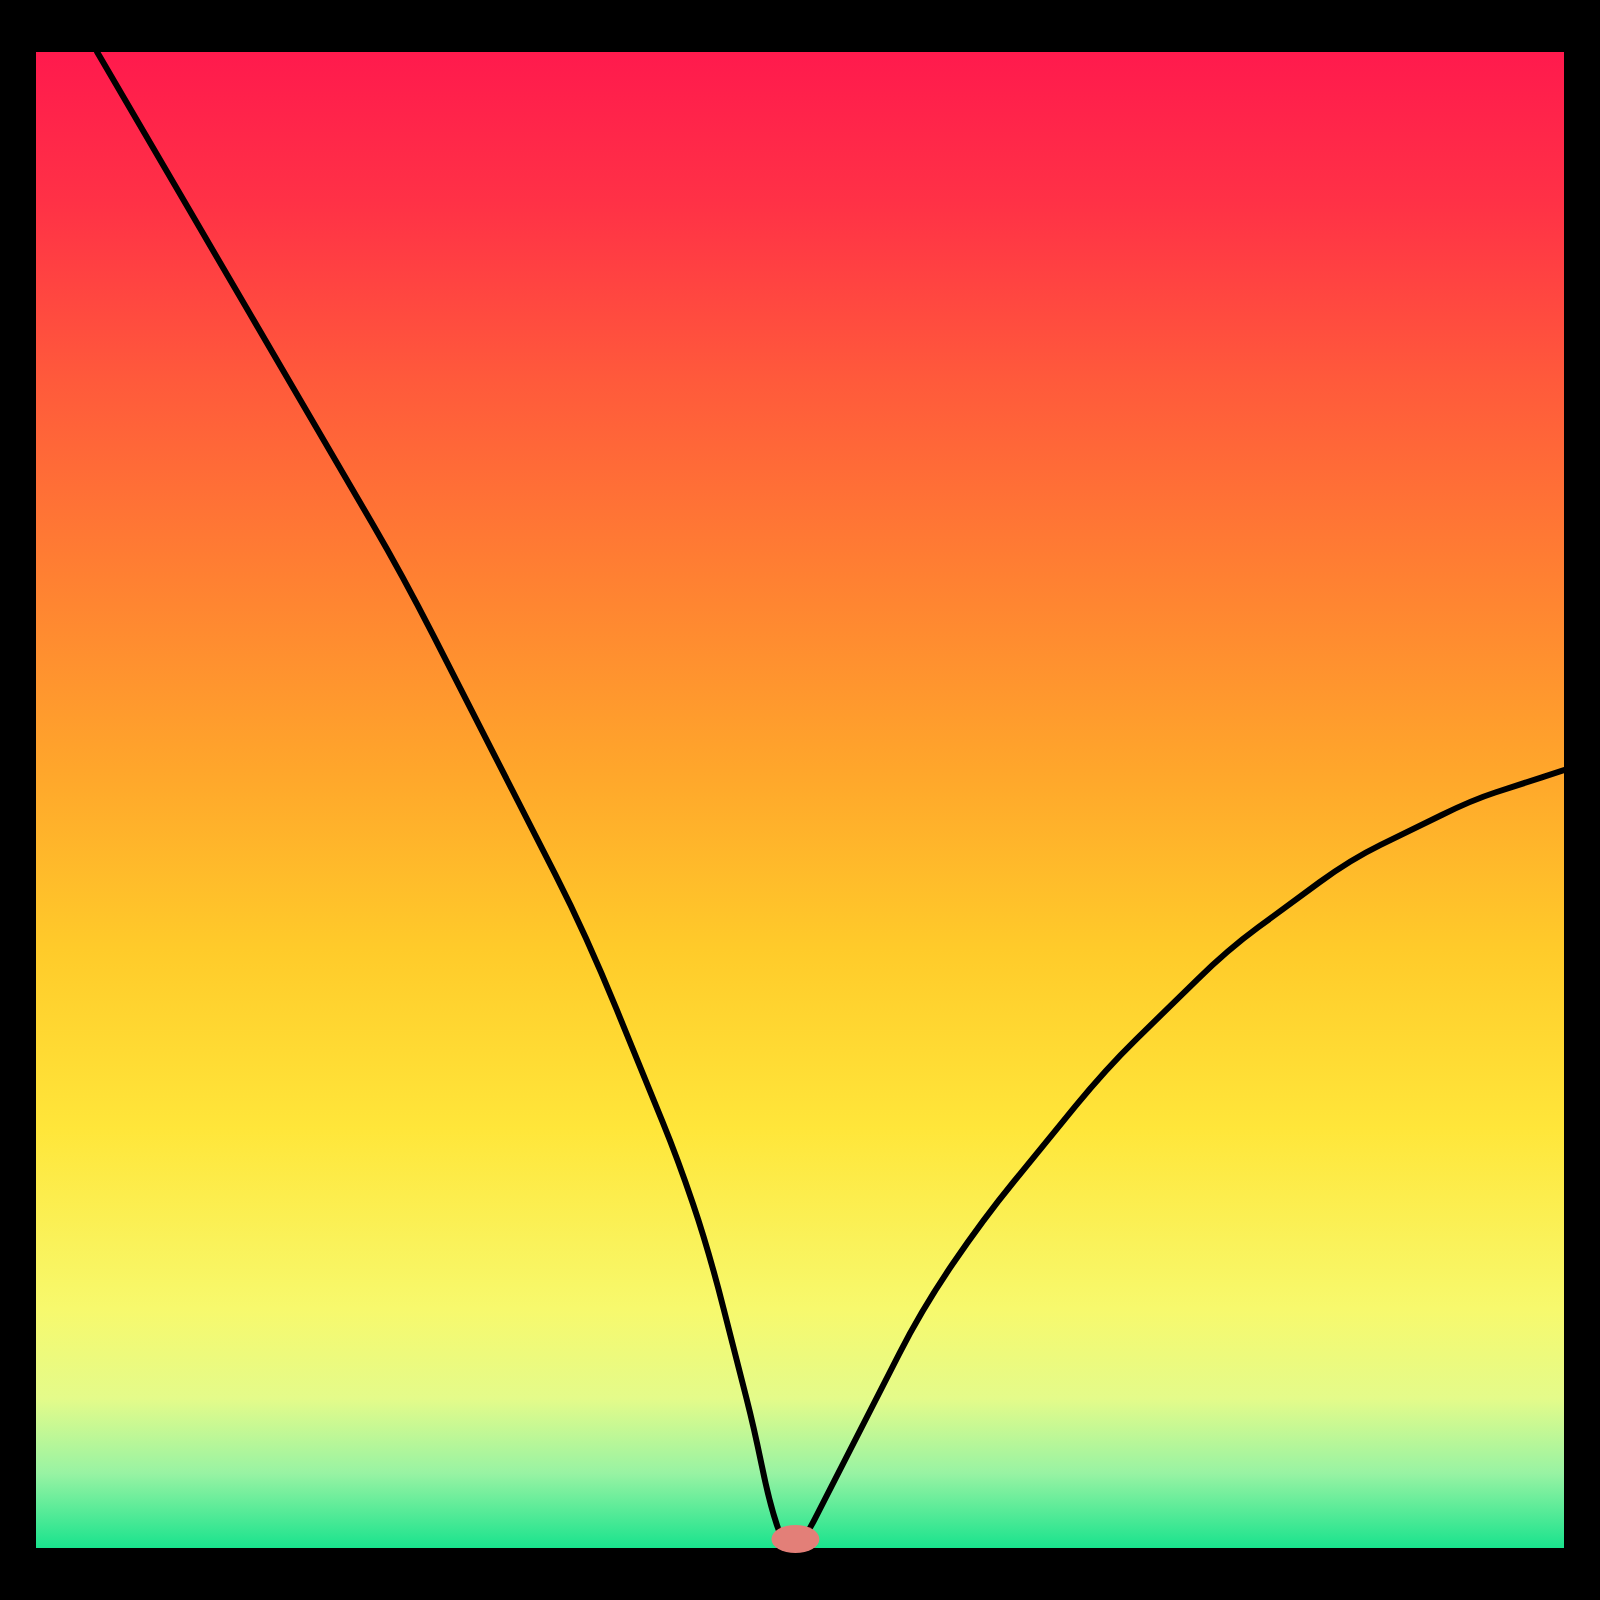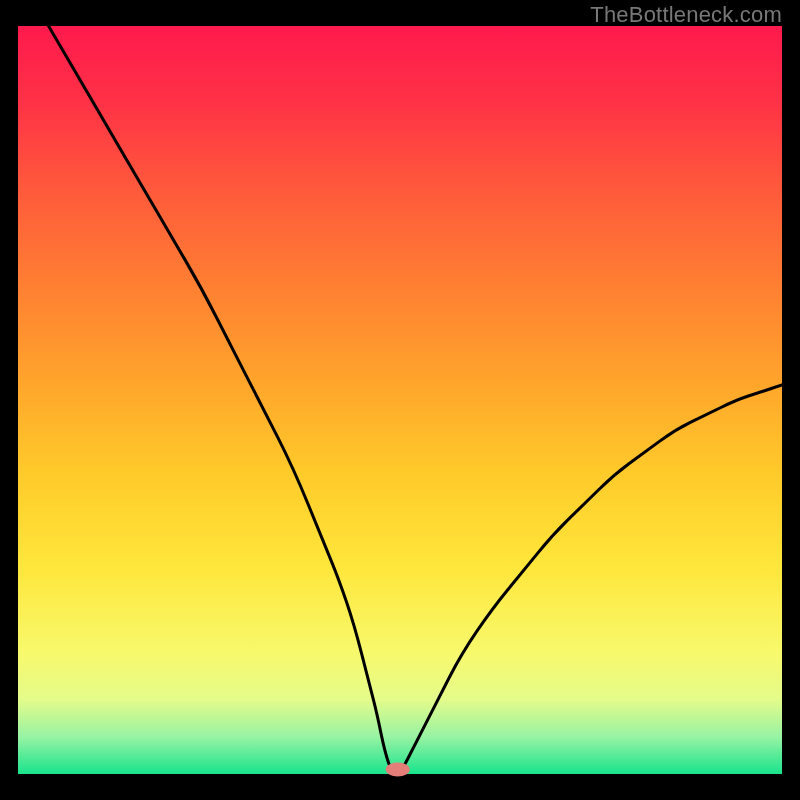--- a/index.html
+++ b/index.html
@@ -30,21 +30,20 @@
   svg.plot {
     position: absolute;
     left: 0;
     top: 0;
   }
 </style>
 </head>
 <body>
 
 <div class="frame">
-  <div class="watermark">TheBottleneck.com</div>
   <svg class="plot" width="800" height="800" viewBox="0 0 800 800">
     <defs>
       <linearGradient id="bg-grad" x1="0" y1="0" x2="0" y2="1">
           <stop offset="0%" stop-color="#ff1a4d"></stop>
           <stop offset="10%" stop-color="#ff3146"></stop>
           <stop offset="22%" stop-color="#ff5a3b"></stop>
           <stop offset="35%" stop-color="#ff8032"></stop>
           <stop offset="48%" stop-color="#ffa62b"></stop>
           <stop offset="60%" stop-color="#ffcb2a"></stop>
           <stop offset="72%" stop-color="#ffe63a"></stop>

